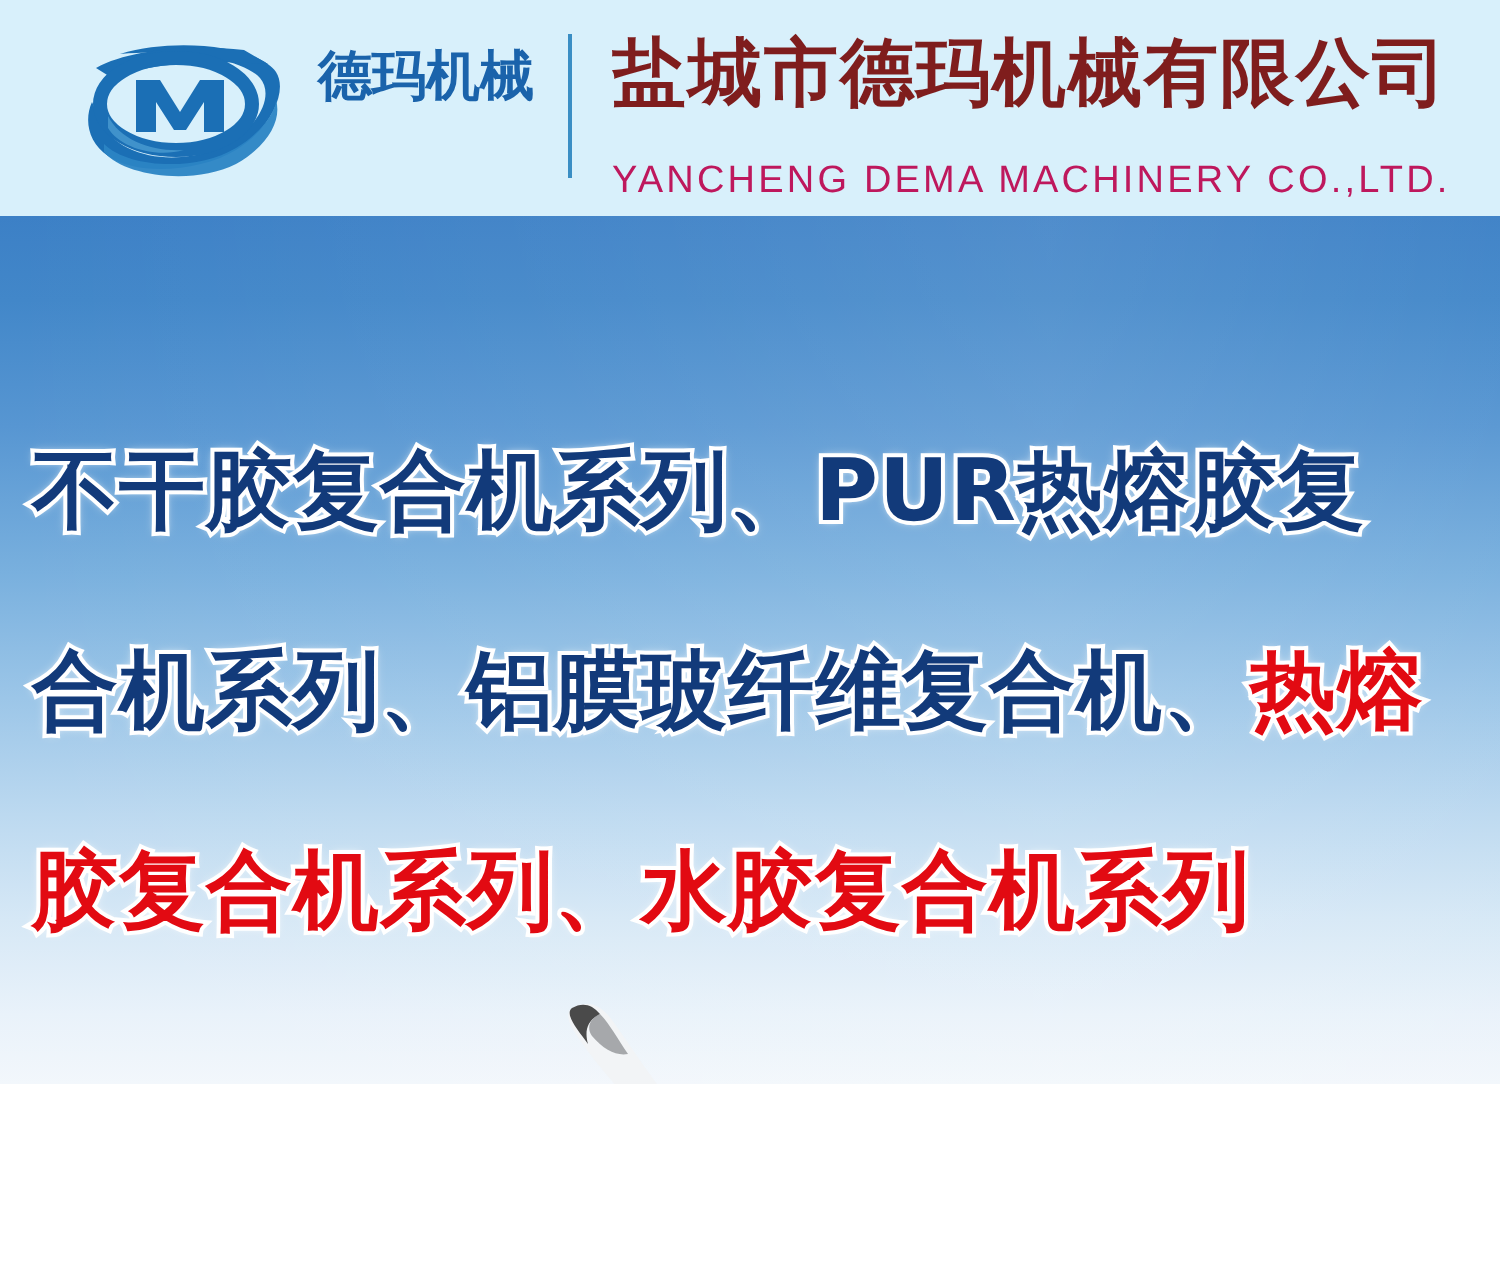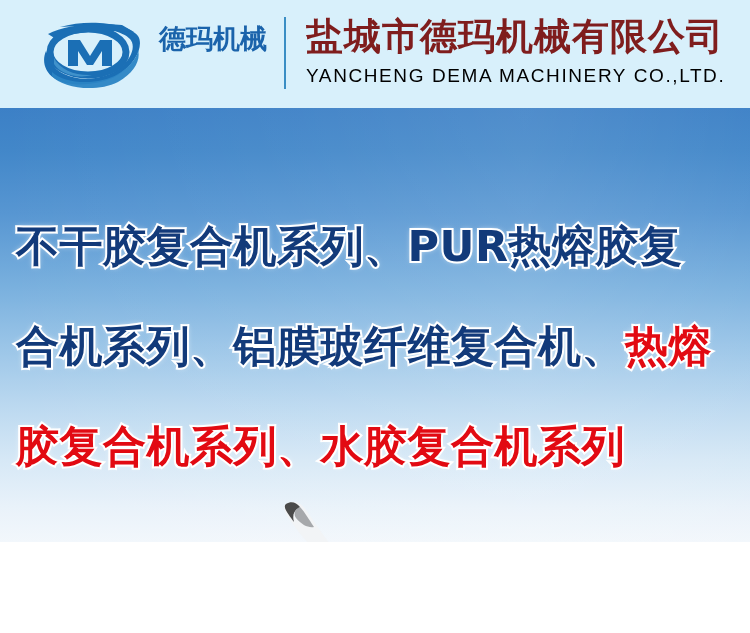--- a/index.html
+++ b/index.html
@@ -96,24 +96,24 @@
     font-weight: bold;
     color: #7f1d1d;
     line-height: 46px;
     letter-spacing: 1px;
     white-space: nowrap;
   }
   #company-en {
     font-family: "Liberation Sans", sans-serif;
     font-size: 19px;
     font-weight: normal;
-    color: #000000;
+    color: #be185d;
     letter-spacing: 1.6px;
     line-height: 26px;
-    margin-top: 3px;
+    margin-top: 18px;
     white-space: nowrap;
   }
 
   
   #hero {
     position: absolute;
     left: 0;
     top: 108px;
     width: 750px;
     height: 525px;

